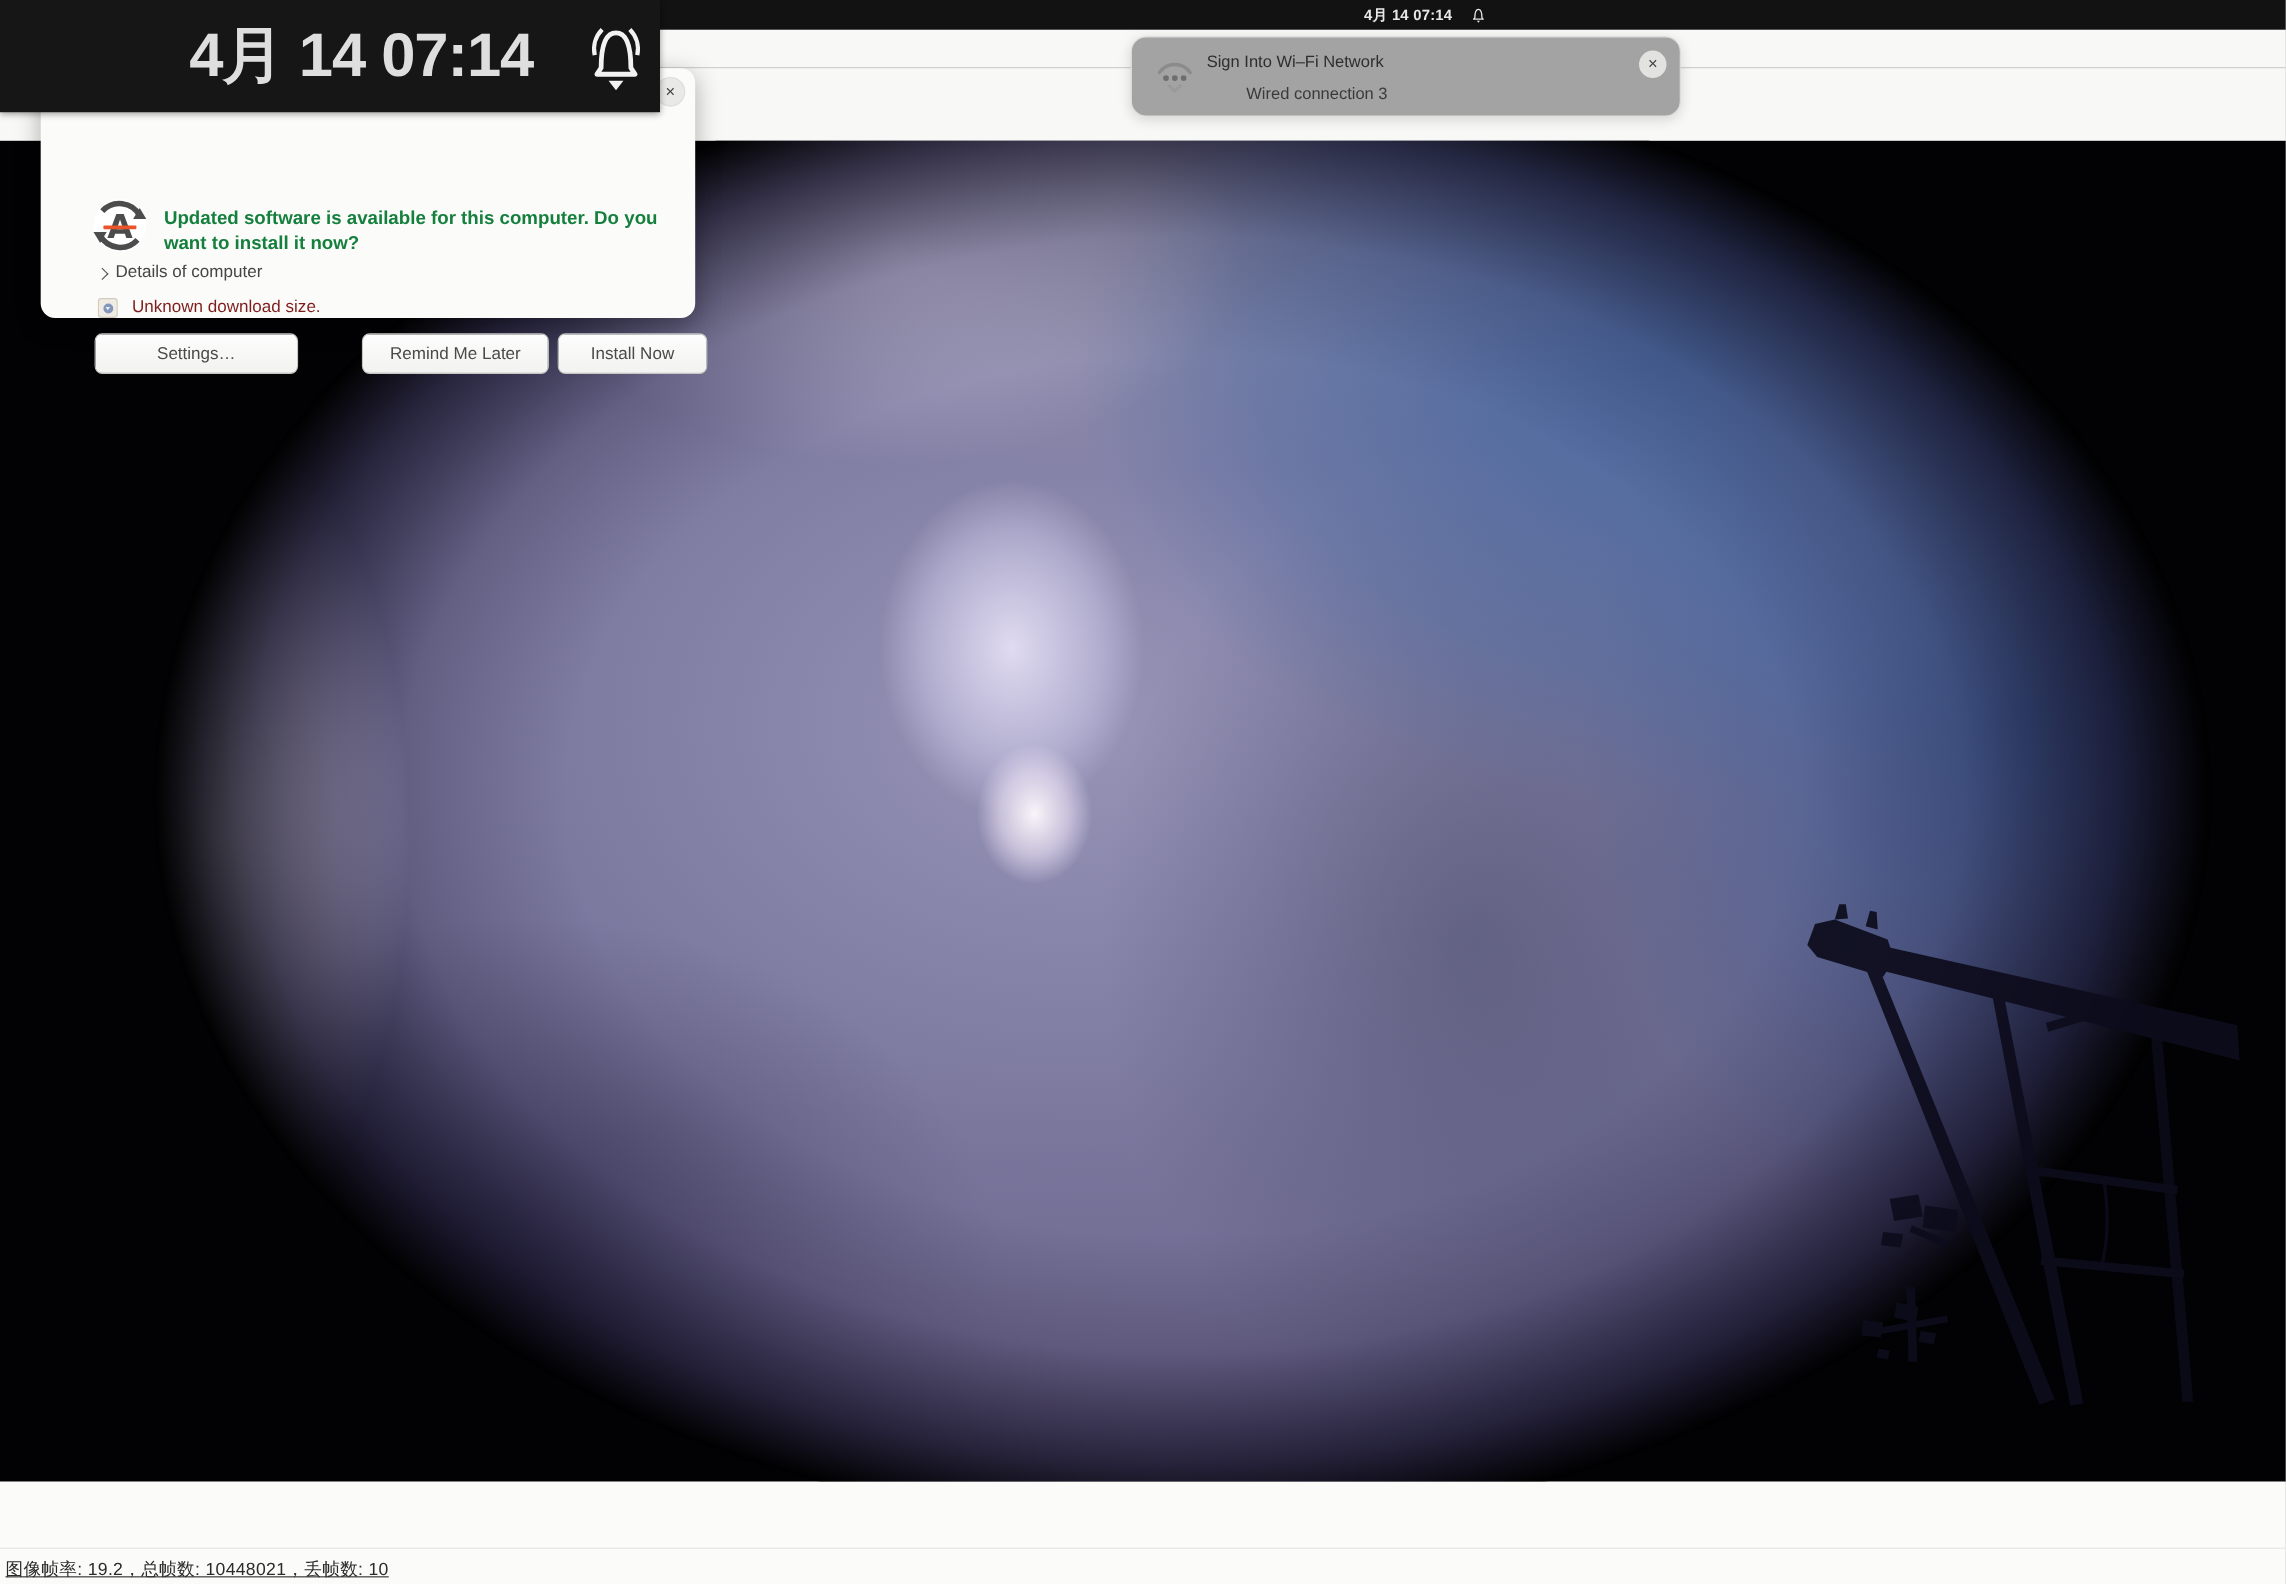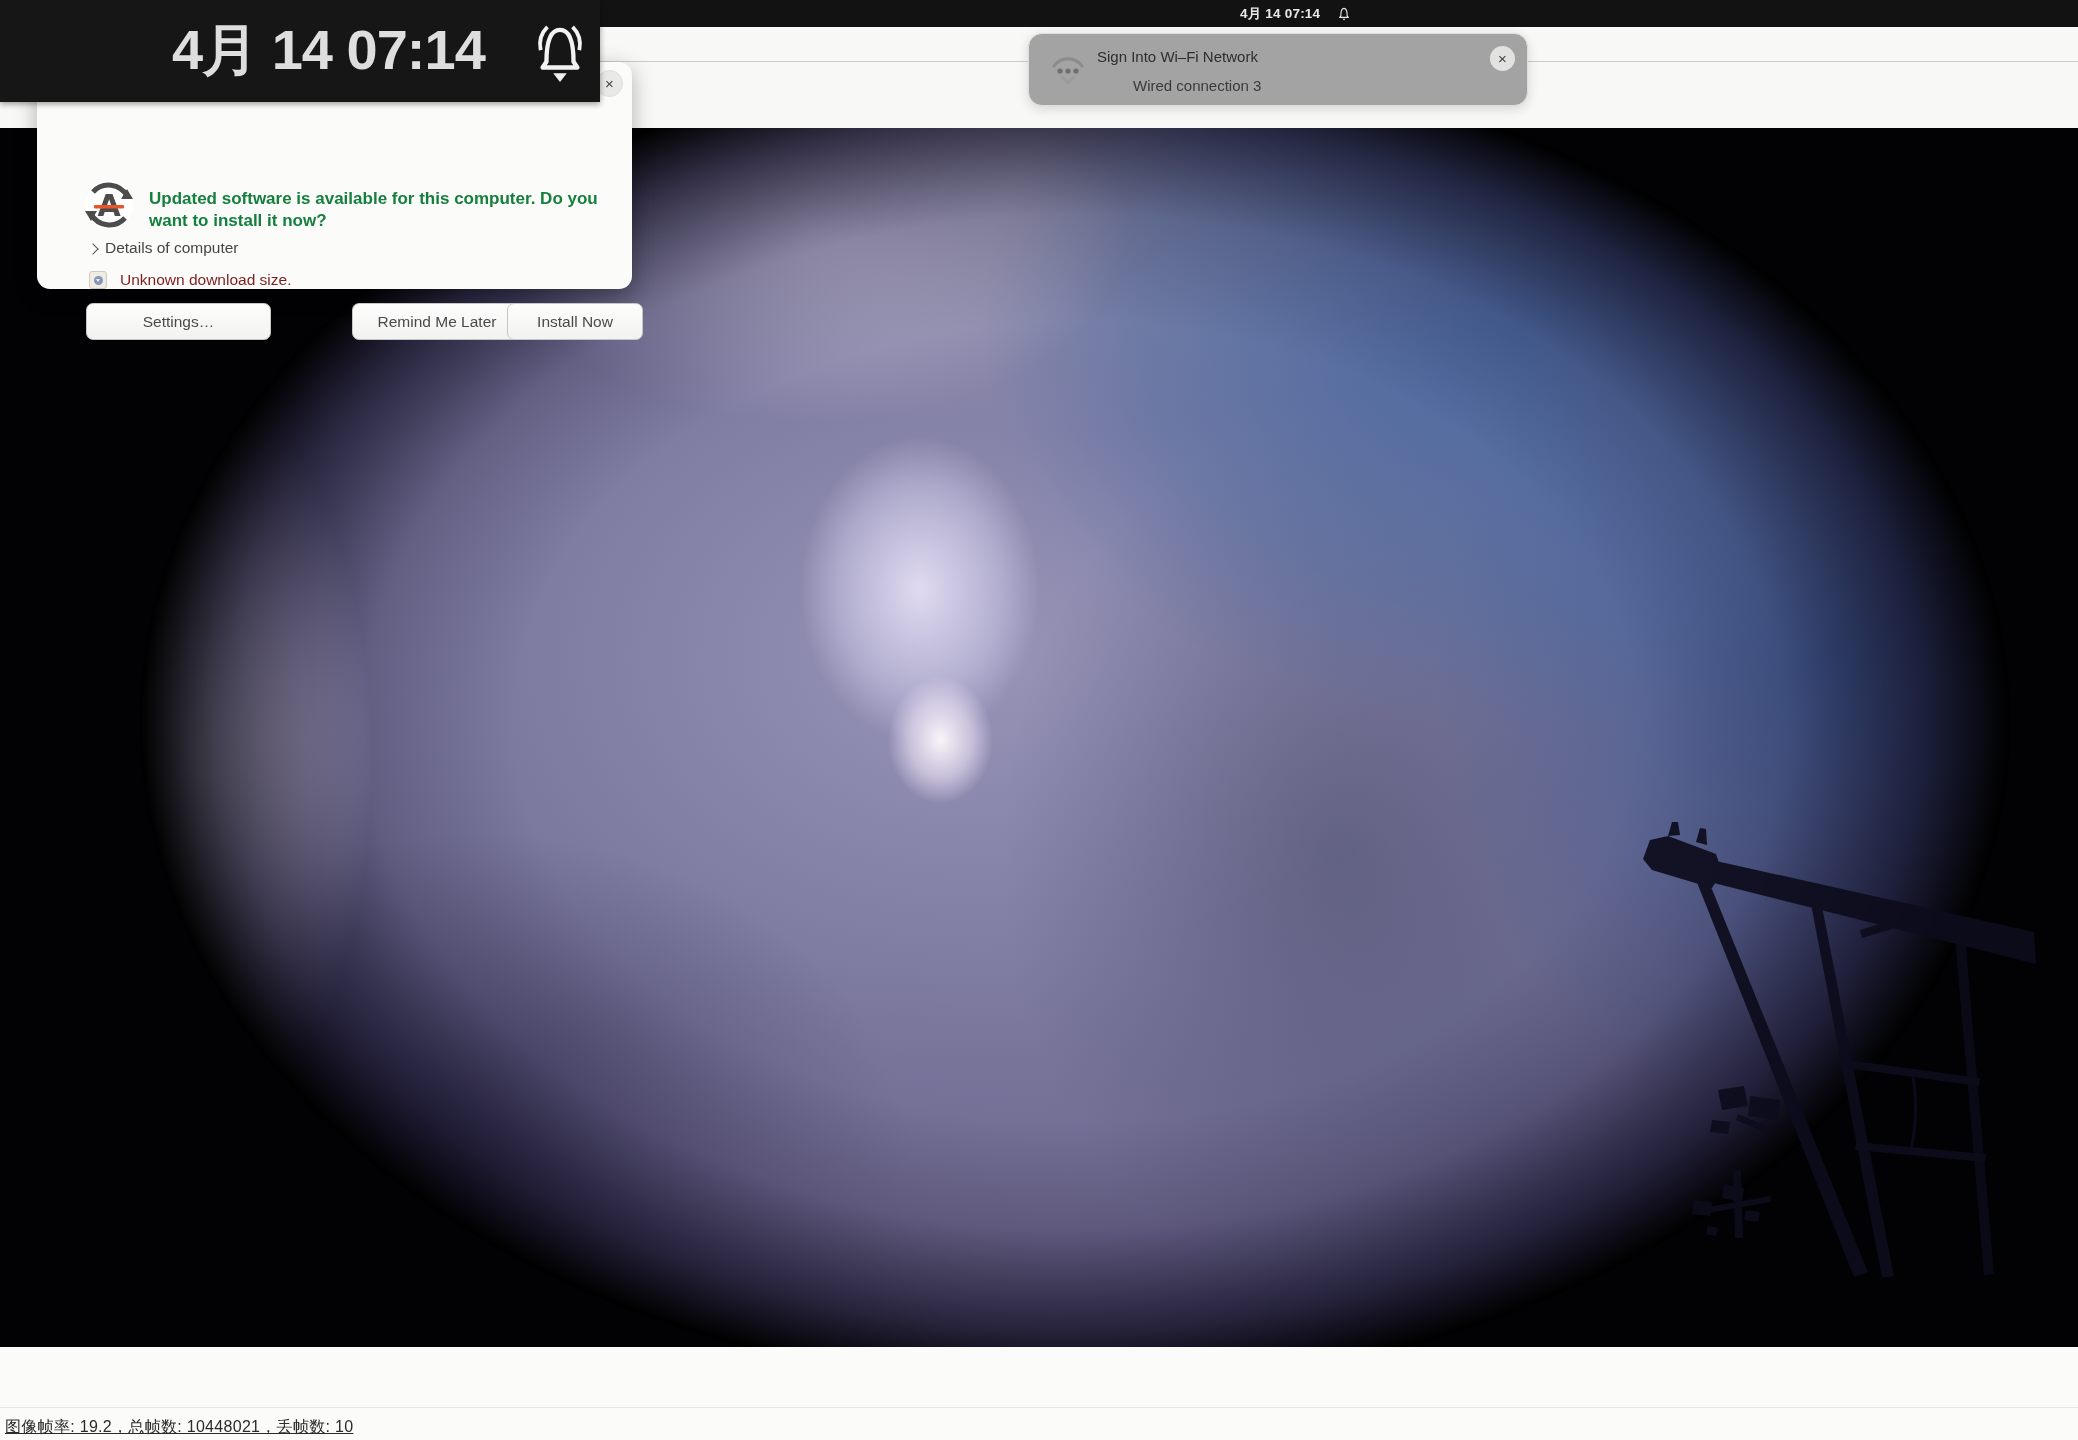--- a/index.html
+++ b/index.html
@@ -108,21 +108,21 @@
   }
   .dl-label{font-size:15.5px;color:#7f1d1d;}
   .btn{
     position:absolute;top:241px;height:37px;border-radius:7px;
     border:1px solid #c6c6c2;background:linear-gradient(#fdfdfd,#f2f2f0);
     font-size:15.5px;color:#4a4a4a;
     display:flex;align-items:center;justify-content:center;cursor:pointer;
     font-family:"Liberation Sans","DejaVu Sans",sans-serif;
   }
   .btn-settings{left:49px;width:185px;}
-  .btn-remind{left:315px;width:170px;}
+  .btn-remind{left:292px;width:170px;}
   .btn-install{left:470px;width:136px;text-align:center;}
   
   .magnifier{
     position:absolute;left:0;top:0;width:600px;height:102px;
     background:#161617;z-index:60;
     display:flex;align-items:center;gap:46px;padding-left:172px;box-sizing:border-box;
     box-shadow:0 2px 6px rgba(0,0,0,.4);
   }
   .magnifier-clock{
     color:#dedede;font-size:56px;font-weight:700;letter-spacing:-1px;

